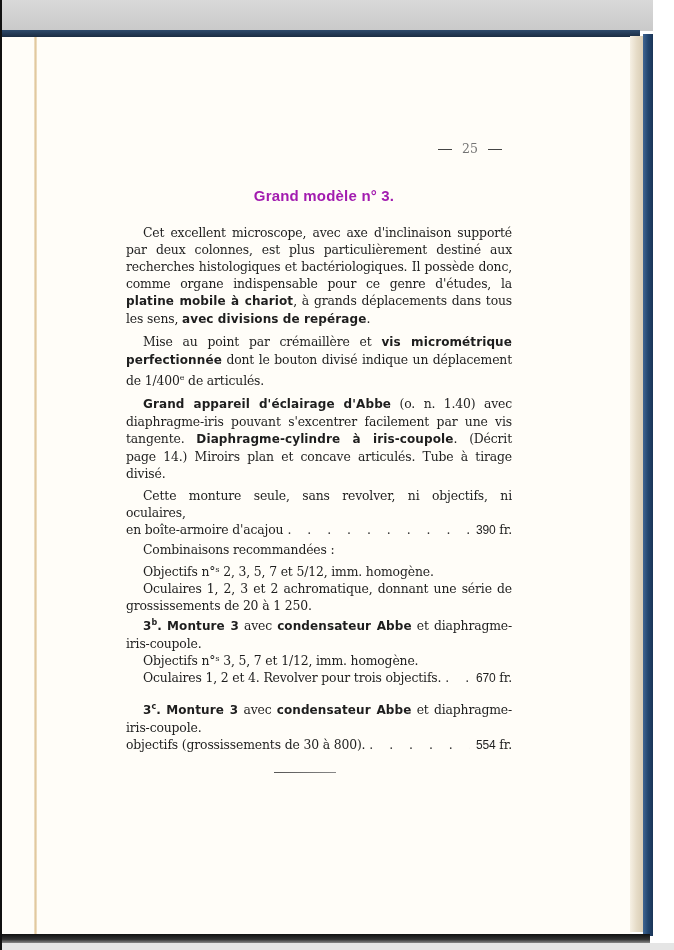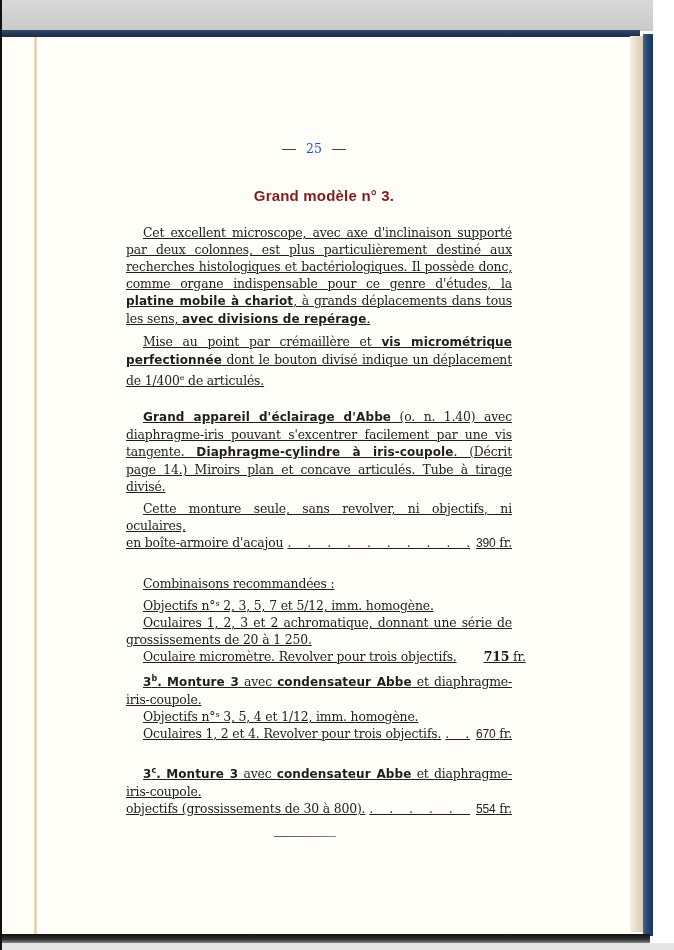--- a/index.html
+++ b/index.html
@@ -48,32 +48,32 @@
     }
     .left-border { position: absolute; left: 0; top: 0; width: 2px; height: 950px; background: #111; }
 
     .content {
       position: absolute; left: 126px; top: 140px; width: 386px;
       color: #1e1e1e; font-size: 12.4px; line-height: 17px;
       font-family: "DejaVu Serif", "Liberation Serif", serif;
       letter-spacing: -0.15px;
     }
     .folio {
-      text-align: center; font-size: 12.5px; color: #1d4ed8; margin-left: -10px;
+      text-align: right; font-size: 12.5px; color: #737373; margin-left: -10px;
       margin-bottom: 30px; letter-spacing: 0;
     }
     .folio .dash { display: inline-block; width: 14px; border-top: 1px solid #444; vertical-align: middle; margin: 0 10px; }
     .title {
       font-family: "Liberation Sans", "DejaVu Sans", sans-serif;
-      font-size: 15px; text-align: center; margin: 0 0 20px 0; color: #7f1d1d; letter-spacing: 0.2px;
+      font-size: 15px; text-align: center; margin: 0 0 20px 0; color: #a21caf; letter-spacing: 0.2px;
       margin-left: 10px;
     }
-    .p { text-align: justify; text-indent: 17px; margin: 0 0 5px 0; text-decoration: underline; }
+    .p { text-align: justify; text-indent: 17px; margin: 0 0 5px 0; }
     .p.tight { margin-bottom: 0; }
-    .p.lead { margin-top: 19px; }
+    .p.lead { margin-top: 6px; }
     b, .b { font-family: "DejaVu Sans", "Liberation Sans", sans-serif; font-weight: bold; font-size: 12px; letter-spacing: 0.1px; }
     .sans-price { font-family: "Liberation Sans", "DejaVu Sans", sans-serif; font-size: 12px; }
     .serif-price { font-family: "DejaVu Serif", serif; font-weight: bold; font-size: 12.5px; }
     .row-price { display: flex; align-items: baseline; text-indent: 0; }
     .row-price .txt { white-space: nowrap; }
     .row-price .dots { flex: 1; overflow: hidden; white-space: nowrap; letter-spacing: 6px; padding-left: 4px; color: #333; }
     .row-price .price { white-space: nowrap; padding-left: 6px; }
     .sup { font-size: 8px; vertical-align: 5px; }
     .rule {
       width: 62px; height: 1px; background: linear-gradient(90deg, #555, #888);
@@ -102,42 +102,37 @@
 
     <h1 class="title">Grand modèle n° 3.</h1>
 
     <p class="p"><span>Cet excellent microscope, avec axe d'inclinaison supporté par deux colonnes, est plus particulièrement destiné aux recherches histologiques et bactériologiques. Il possède donc, comme organe indispensable pour ce genre d'études, la </span><b>platine mobile à chariot</b><span>, à grands déplacements dans tous les sens, </span><b>avec divisions de repérage</b><span>.</span></p>
 
     <p class="p"><span>Mise au point par crémaillère et </span><b>vis micrométrique perfectionnée</b><span> dont le bouton divisé indique un déplacement de 1/400</span><span class="sup">e</span><span> de articulés.</span></p>
 
     <p class="p lead"><b>Grand appareil d'éclairage d'Abbe</b><span> (o. n. 1.40) avec diaphragme-iris pouvant s'excentrer facilement par une vis tangente. </span><b>Diaphragme-cylindre à iris-coupole</b><span>. (Décrit page 14.) Miroirs plan et concave articulés. Tube à tirage divisé.</span></p>
 
     <p class="p tight"><span>Cette monture seule, sans revolver, ni objectifs, ni oculaires,</span></p>
-    <div class="p row-price" style="margin-bottom:23px">
+    <div class="p row-price" style="margin-bottom:2px">
       <span class="txt">en boîte-armoire d'acajou</span>
       <span class="dots">. . . . . . . . . . . . . . . . . . . . . . . . . .</span>
       <span class="price"><span class="sans-price">390</span> <span>fr.</span></span>
     </div>
 
     <p class="p">Combinaisons recommandées :</p>
 
     <div>
       <p class="p tight">Objectifs n°ˢ 2, 3, 5, 7 et 5/12, imm. homogène.</p>
       <p class="p tight">Oculaires 1, 2, 3 et 2 achromatique, donnant une série de grossissements de 20 à 1 250.</p>
-      <div class="p row-price" style="text-indent:17px;padding-left:17px;margin-bottom:5px">
-        <span class="txt" style="text-indent:0">Oculaire micromètre. Revolver pour trois objectifs.</span>
-        <span class="dots"></span>
-        <span class="price"><span class="serif-price">715</span> <span>fr.</span></span>
-      </div>
     </div>
 
     <div>
       <p class="p tight"><b><span>3</span><span class="sup">b</span>.</b> <b>Monture 3</b><span> avec </span><b>condensateur Abbe</b><span> et diaphragme-iris-coupole.</span></p>
-      <p class="p tight">Objectifs n°ˢ 3, 5, 4 et 1/12, imm. homogène.</p>
-      <div class="p row-price" style="padding-left:17px;margin-bottom:19px">
+      <p class="p tight">Objectifs n°ˢ 3, 5, 7 et 1/12, imm. homogène.</p>
+      <div class="p row-price" style="padding-left:17px;margin-bottom:11px">
         <span class="txt" style="text-indent:0">Oculaires 1, 2 et 4. Revolver pour trois objectifs.</span>
         <span class="dots">. .</span>
         <span class="price"><span class="sans-price">670</span> <span>fr.</span></span>
       </div>
     </div>
 
     <div>
       <p class="p tight"><b><span>3</span><span class="sup">c</span>.</b> <b>Monture 3</b><span> avec </span><b>condensateur Abbe</b><span> et diaphragme-iris-coupole.</span></p>
       <div class="p row-price" style="text-indent:0">
         <span class="txt">objectifs (grossissements de 30 à 800).</span>

